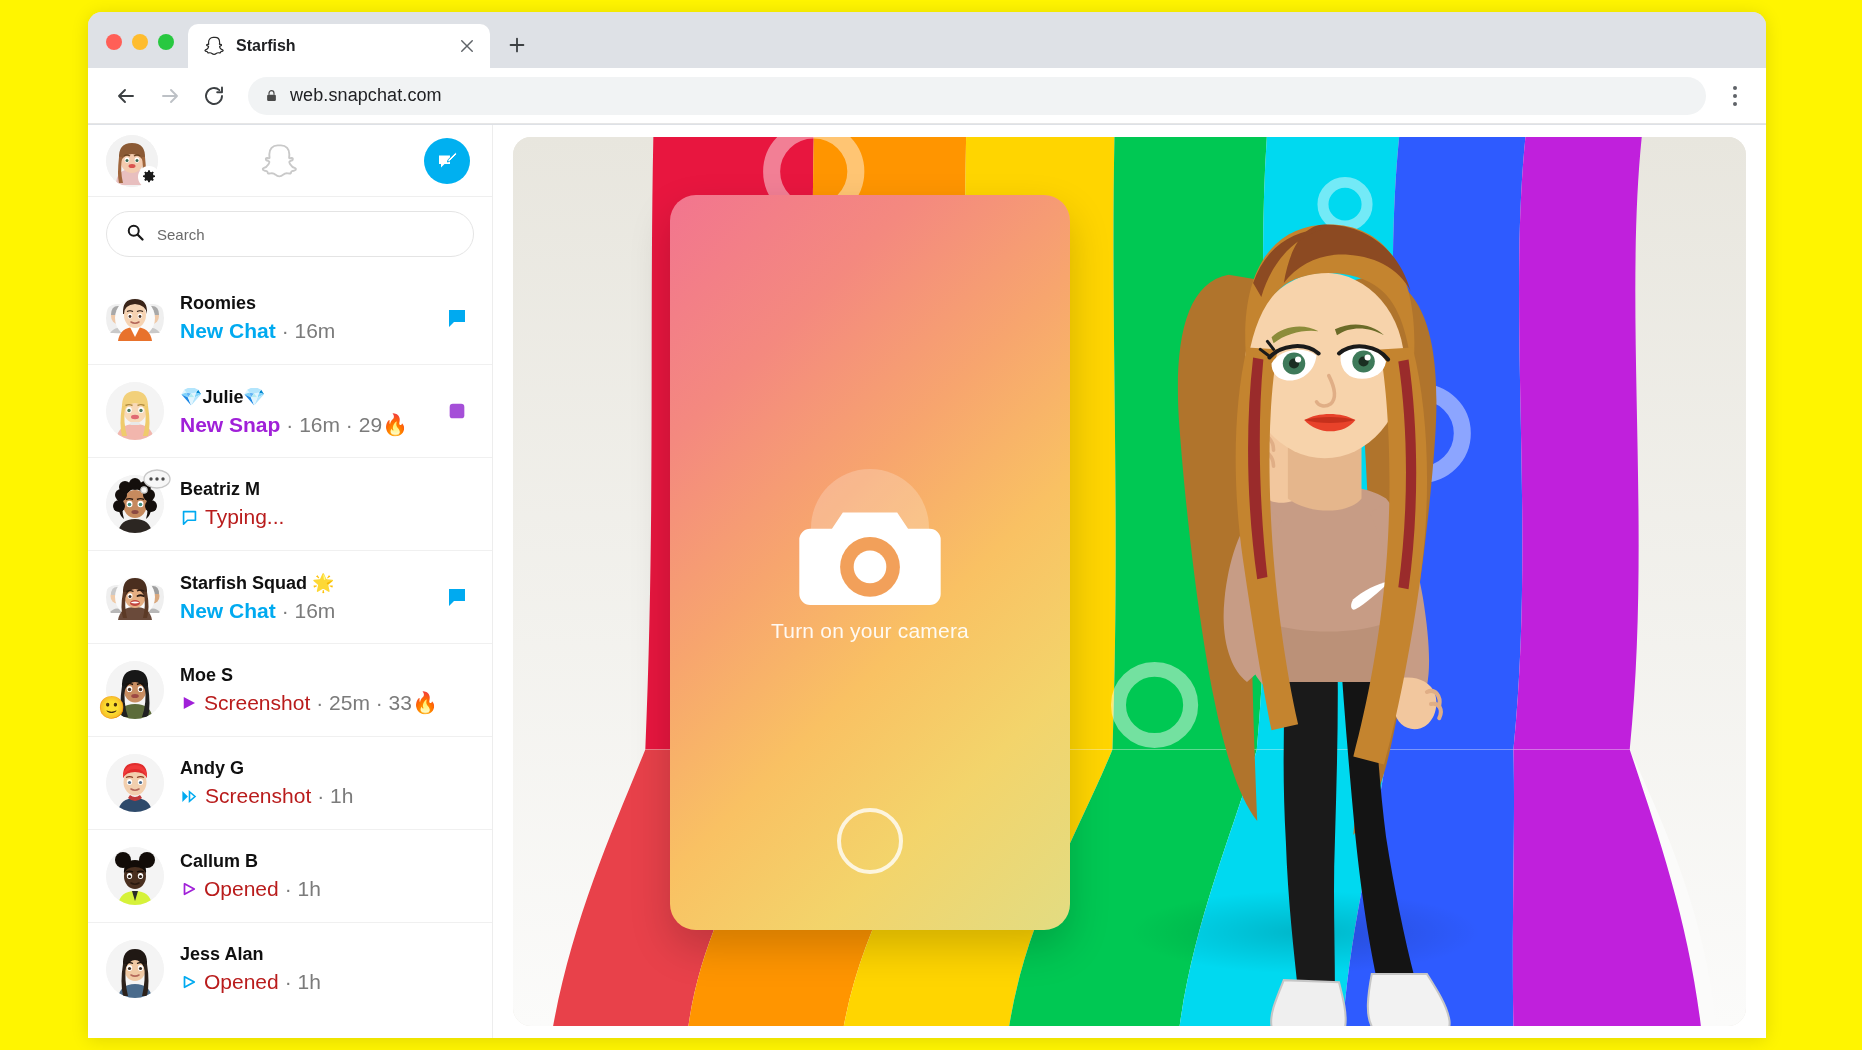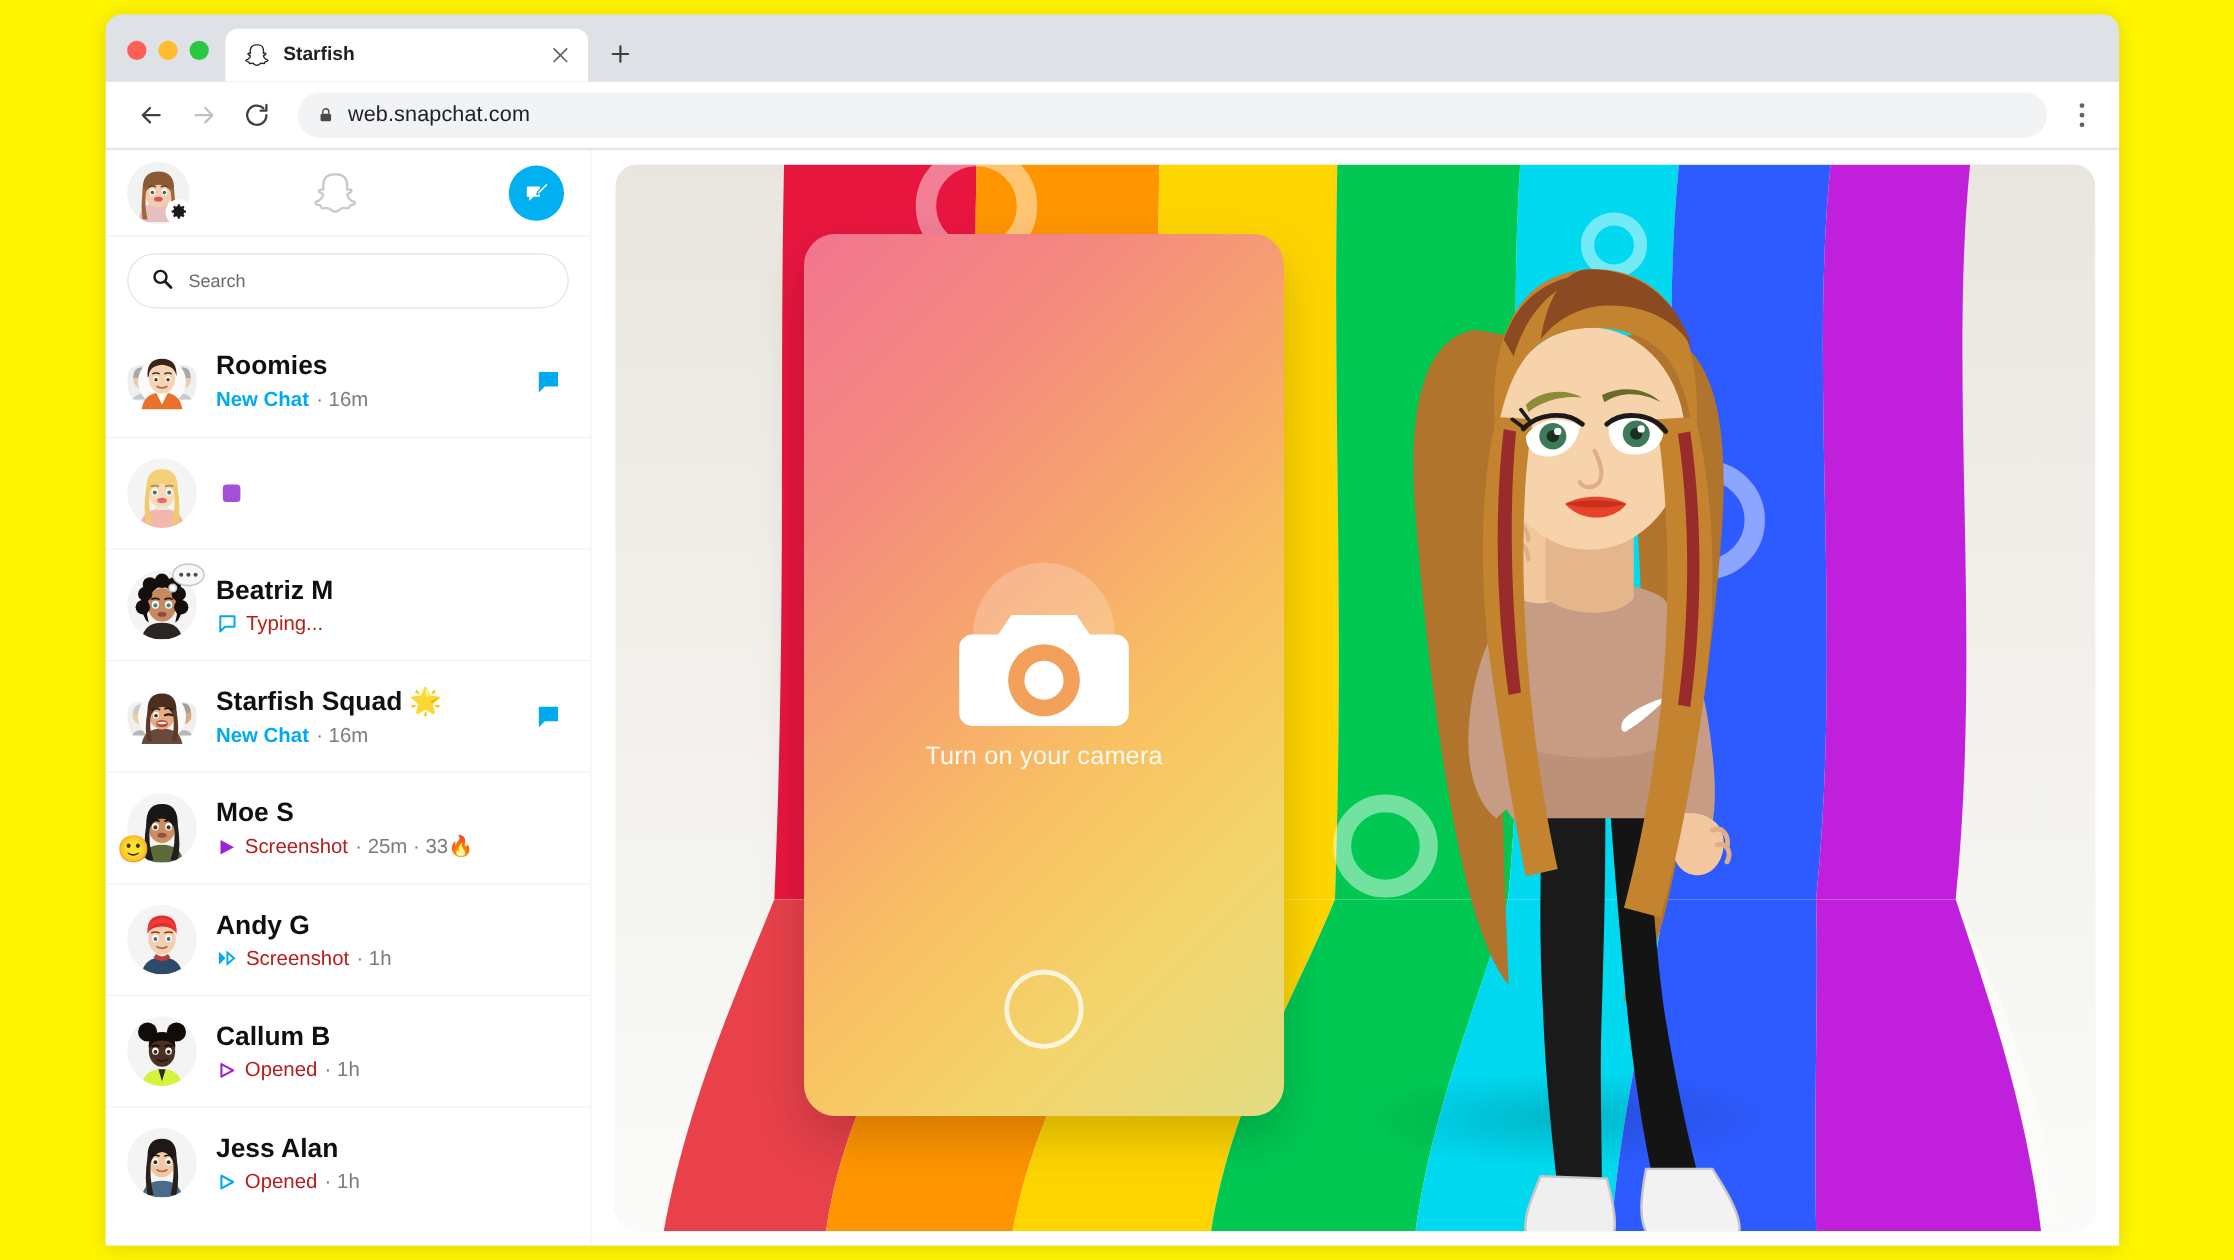--- a/index.html
+++ b/index.html
@@ -164,27 +164,27 @@
   .emoji-badge {
     position: absolute; left: -8px; bottom: 0px;
     font-size: 22px; line-height: 1;
   }
   .bubble-badge {
     position: absolute; right: -10px; top: -8px;
     width: 36px; height: 28px;
   }
   .chat-text { flex: 1 1 auto; min-width: 0; }
   .chat-name {
-    font-size: 22px; font-weight: bold; color: #101010;
+    font-size: 18px; font-weight: bold; color: #101010;
     white-space: nowrap; overflow: hidden;
     display: flex; align-items: center; gap: 2px;
   }
   .chat-sub {
     margin-top: 5px;
-    font-size: 17px; color: #7B7B7B;
+    font-size: 21px; color: #7B7B7B;
     display: flex; align-items: center; gap: 6px;
     white-space: nowrap;
   }
   .chat-sub .status { font-weight: bold; }
   .status.blue { color: #00AAF0; }
   .status.purple { color: #A020D8; }
   .status.gray { color: #b91c1c; font-weight: normal; }
   .right-icon { flex: 0 0 auto; width: 26px; display: flex; justify-content: center; }
 
   
@@ -414,20 +414,27 @@
                 <path d="M42 24 Q45 42 42 54 L37 54 Q41 40 39 24Z" fill="#EFCB6C"></path>
                 <ellipse cx="23" cy="28" rx="2.8" ry="3.1" fill="#fff"></ellipse>
                   <ellipse cx="35" cy="28" rx="2.8" ry="3.1" fill="#fff"></ellipse>
                 <circle cx="23" cy="28.5" r="1.7" fill="#4C7A5E"></circle>
                   <circle cx="35" cy="28.5" r="1.7" fill="#4C7A5E"></circle>
                 <path d="M19.5 23.5 Q23 21.8 26.5 23.5" stroke="#B08A3E" stroke-width="1.4" fill="none"></path>
                 <path d="M31.5 23.5 Q35 21.8 38.5 23.5" stroke="#B08A3E" stroke-width="1.4" fill="none"></path>
                 <ellipse cx="29" cy="35" rx="4" ry="2.2" fill="#E06A72"></ellipse>
                 <rect x="24" y="40" width="10" height="3" rx="1.5" fill="#E8E8E8"></rect>
               </svg>
+            </div>
+          </div>
+          <div class="chat-text">
+            <div class="chat-name">💎Julie💎</div>
+            <div class="chat-sub">
+              <span class="status purple">New Snap</span>
+              <span> · 16m · 29🔥</span>
             </div>
           </div>
           <div class="right-icon">
             <svg viewBox="0 0 24 24" width="22" height="22">
               <rect x="4" y="4" width="16" height="16" rx="3.5" fill="#A54FD8"></rect>
             </svg>
           </div>
         </div>
 
         <div class="chat-row">

